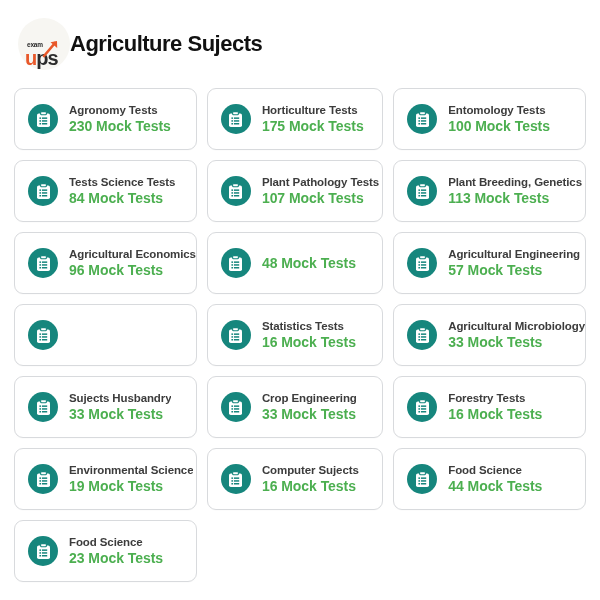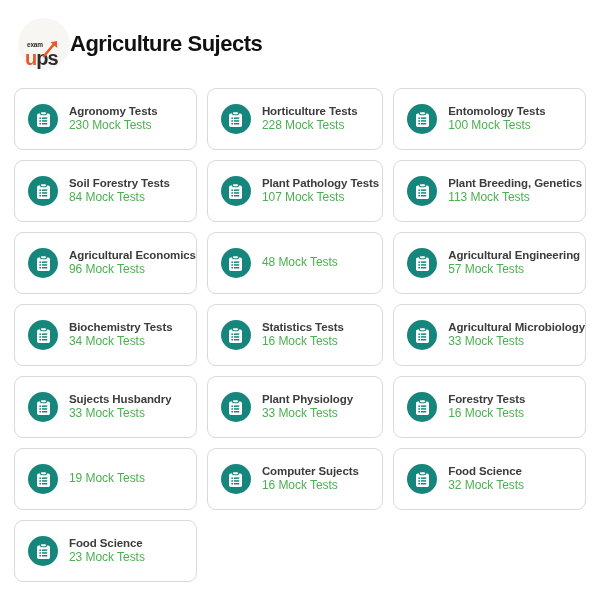--- a/index.html
+++ b/index.html
@@ -145,22 +145,22 @@
     font-weight: 700;
     color: #3c3c3c;
     line-height: 1.25;
     letter-spacing: -0.1px;
     white-space: nowrap;
     overflow: hidden;
     text-overflow: ellipsis;
   }
 
   .card-sub {
-    font-size: 12px;
-    font-weight: 400;
+    font-size: 14px;
+    font-weight: 700;
     color: #4caf50;
     line-height: 1.3;
     letter-spacing: -0.05px;
     white-space: nowrap;
   }
 </style>
 </head>
 <body>
 
 <div class="page">
@@ -210,21 +210,21 @@
           <rect x="3.4" y="6.4" width="1.7" height="1.5" fill="#16867d"></rect>
           <rect x="6" y="6.4" width="5.2" height="1.5" fill="#16867d"></rect>
           <rect x="3.4" y="9.2" width="1.7" height="1.5" fill="#16867d"></rect>
           <rect x="6" y="9.2" width="5.2" height="1.5" fill="#16867d"></rect>
           <rect x="3.4" y="12" width="1.7" height="1.5" fill="#16867d"></rect>
           <rect x="6" y="12" width="5.2" height="1.5" fill="#16867d"></rect>
         </svg>
       </span>
       <span class="card-text">
         <span class="card-title">Horticulture Tests</span>
-        <span class="card-sub">228 Mock Tests</span>
+        <span class="card-sub">175 Mock Tests</span>
       </span>
     </div>
 
     <div class="card">
       <span class="card-icon">
         <svg width="15" height="17" viewBox="0 0 15 17">
           <rect x="1" y="2.5" width="13" height="13.5" rx="1.8" fill="#ffffff"></rect>
           <rect x="4.6" y="0.6" width="5.8" height="3.1" rx="1" fill="#ffffff" stroke="#16867d" stroke-width="1.1"></rect>
           <rect x="3.4" y="6.4" width="1.7" height="1.5" fill="#16867d"></rect>
           <rect x="6" y="6.4" width="5.2" height="1.5" fill="#16867d"></rect>
@@ -247,21 +247,21 @@
           <rect x="4.6" y="0.6" width="5.8" height="3.1" rx="1" fill="#ffffff" stroke="#16867d" stroke-width="1.1"></rect>
           <rect x="3.4" y="6.4" width="1.7" height="1.5" fill="#16867d"></rect>
           <rect x="6" y="6.4" width="5.2" height="1.5" fill="#16867d"></rect>
           <rect x="3.4" y="9.2" width="1.7" height="1.5" fill="#16867d"></rect>
           <rect x="6" y="9.2" width="5.2" height="1.5" fill="#16867d"></rect>
           <rect x="3.4" y="12" width="1.7" height="1.5" fill="#16867d"></rect>
           <rect x="6" y="12" width="5.2" height="1.5" fill="#16867d"></rect>
         </svg>
       </span>
       <span class="card-text">
-        <span class="card-title">Soil Forestry Tests</span>
+        <span class="card-title">Tests Science Tests</span>
         <span class="card-sub">84 Mock Tests</span>
       </span>
     </div>
 
     <div class="card">
       <span class="card-icon">
         <svg width="15" height="17" viewBox="0 0 15 17">
           <rect x="1" y="2.5" width="13" height="13.5" rx="1.8" fill="#ffffff"></rect>
           <rect x="4.6" y="0.6" width="5.8" height="3.1" rx="1" fill="#ffffff" stroke="#16867d" stroke-width="1.1"></rect>
           <rect x="3.4" y="6.4" width="1.7" height="1.5" fill="#16867d"></rect>
@@ -359,24 +359,20 @@
           <rect x="1" y="2.5" width="13" height="13.5" rx="1.8" fill="#ffffff"></rect>
           <rect x="4.6" y="0.6" width="5.8" height="3.1" rx="1" fill="#ffffff" stroke="#16867d" stroke-width="1.1"></rect>
           <rect x="3.4" y="6.4" width="1.7" height="1.5" fill="#16867d"></rect>
           <rect x="6" y="6.4" width="5.2" height="1.5" fill="#16867d"></rect>
           <rect x="3.4" y="9.2" width="1.7" height="1.5" fill="#16867d"></rect>
           <rect x="6" y="9.2" width="5.2" height="1.5" fill="#16867d"></rect>
           <rect x="3.4" y="12" width="1.7" height="1.5" fill="#16867d"></rect>
           <rect x="6" y="12" width="5.2" height="1.5" fill="#16867d"></rect>
         </svg>
       </span>
-      <span class="card-text">
-        <span class="card-title">Biochemistry Tests</span>
-        <span class="card-sub">34 Mock Tests</span>
-      </span>
     </div>
 
     <div class="card">
       <span class="card-icon">
         <svg width="15" height="17" viewBox="0 0 15 17">
           <rect x="1" y="2.5" width="13" height="13.5" rx="1.8" fill="#ffffff"></rect>
           <rect x="4.6" y="0.6" width="5.8" height="3.1" rx="1" fill="#ffffff" stroke="#16867d" stroke-width="1.1"></rect>
           <rect x="3.4" y="6.4" width="1.7" height="1.5" fill="#16867d"></rect>
           <rect x="6" y="6.4" width="5.2" height="1.5" fill="#16867d"></rect>
           <rect x="3.4" y="9.2" width="1.7" height="1.5" fill="#16867d"></rect>
@@ -436,21 +432,21 @@
           <rect x="4.6" y="0.6" width="5.8" height="3.1" rx="1" fill="#ffffff" stroke="#16867d" stroke-width="1.1"></rect>
           <rect x="3.4" y="6.4" width="1.7" height="1.5" fill="#16867d"></rect>
           <rect x="6" y="6.4" width="5.2" height="1.5" fill="#16867d"></rect>
           <rect x="3.4" y="9.2" width="1.7" height="1.5" fill="#16867d"></rect>
           <rect x="6" y="9.2" width="5.2" height="1.5" fill="#16867d"></rect>
           <rect x="3.4" y="12" width="1.7" height="1.5" fill="#16867d"></rect>
           <rect x="6" y="12" width="5.2" height="1.5" fill="#16867d"></rect>
         </svg>
       </span>
       <span class="card-text">
-        <span class="card-title">Plant Physiology</span>
+        <span class="card-title">Crop Engineering</span>
         <span class="card-sub">33 Mock Tests</span>
       </span>
     </div>
 
     <div class="card">
       <span class="card-icon">
         <svg width="15" height="17" viewBox="0 0 15 17">
           <rect x="1" y="2.5" width="13" height="13.5" rx="1.8" fill="#ffffff"></rect>
           <rect x="4.6" y="0.6" width="5.8" height="3.1" rx="1" fill="#ffffff" stroke="#16867d" stroke-width="1.1"></rect>
           <rect x="3.4" y="6.4" width="1.7" height="1.5" fill="#16867d"></rect>
@@ -474,20 +470,21 @@
           <rect x="4.6" y="0.6" width="5.8" height="3.1" rx="1" fill="#ffffff" stroke="#16867d" stroke-width="1.1"></rect>
           <rect x="3.4" y="6.4" width="1.7" height="1.5" fill="#16867d"></rect>
           <rect x="6" y="6.4" width="5.2" height="1.5" fill="#16867d"></rect>
           <rect x="3.4" y="9.2" width="1.7" height="1.5" fill="#16867d"></rect>
           <rect x="6" y="9.2" width="5.2" height="1.5" fill="#16867d"></rect>
           <rect x="3.4" y="12" width="1.7" height="1.5" fill="#16867d"></rect>
           <rect x="6" y="12" width="5.2" height="1.5" fill="#16867d"></rect>
         </svg>
       </span>
       <span class="card-text">
+        <span class="card-title">Environmental Science</span>
         <span class="card-sub">19 Mock Tests</span>
       </span>
     </div>
 
     <div class="card">
       <span class="card-icon">
         <svg width="15" height="17" viewBox="0 0 15 17">
           <rect x="1" y="2.5" width="13" height="13.5" rx="1.8" fill="#ffffff"></rect>
           <rect x="4.6" y="0.6" width="5.8" height="3.1" rx="1" fill="#ffffff" stroke="#16867d" stroke-width="1.1"></rect>
           <rect x="3.4" y="6.4" width="1.7" height="1.5" fill="#16867d"></rect>
@@ -512,21 +509,21 @@
           <rect x="3.4" y="6.4" width="1.7" height="1.5" fill="#16867d"></rect>
           <rect x="6" y="6.4" width="5.2" height="1.5" fill="#16867d"></rect>
           <rect x="3.4" y="9.2" width="1.7" height="1.5" fill="#16867d"></rect>
           <rect x="6" y="9.2" width="5.2" height="1.5" fill="#16867d"></rect>
           <rect x="3.4" y="12" width="1.7" height="1.5" fill="#16867d"></rect>
           <rect x="6" y="12" width="5.2" height="1.5" fill="#16867d"></rect>
         </svg>
       </span>
       <span class="card-text">
         <span class="card-title">Food Science</span>
-        <span class="card-sub">32 Mock Tests</span>
+        <span class="card-sub">44 Mock Tests</span>
       </span>
     </div>
 
     <div class="card">
       <span class="card-icon">
         <svg width="15" height="17" viewBox="0 0 15 17">
           <rect x="1" y="2.5" width="13" height="13.5" rx="1.8" fill="#ffffff"></rect>
           <rect x="4.6" y="0.6" width="5.8" height="3.1" rx="1" fill="#ffffff" stroke="#16867d" stroke-width="1.1"></rect>
           <rect x="3.4" y="6.4" width="1.7" height="1.5" fill="#16867d"></rect>
           <rect x="6" y="6.4" width="5.2" height="1.5" fill="#16867d"></rect>

